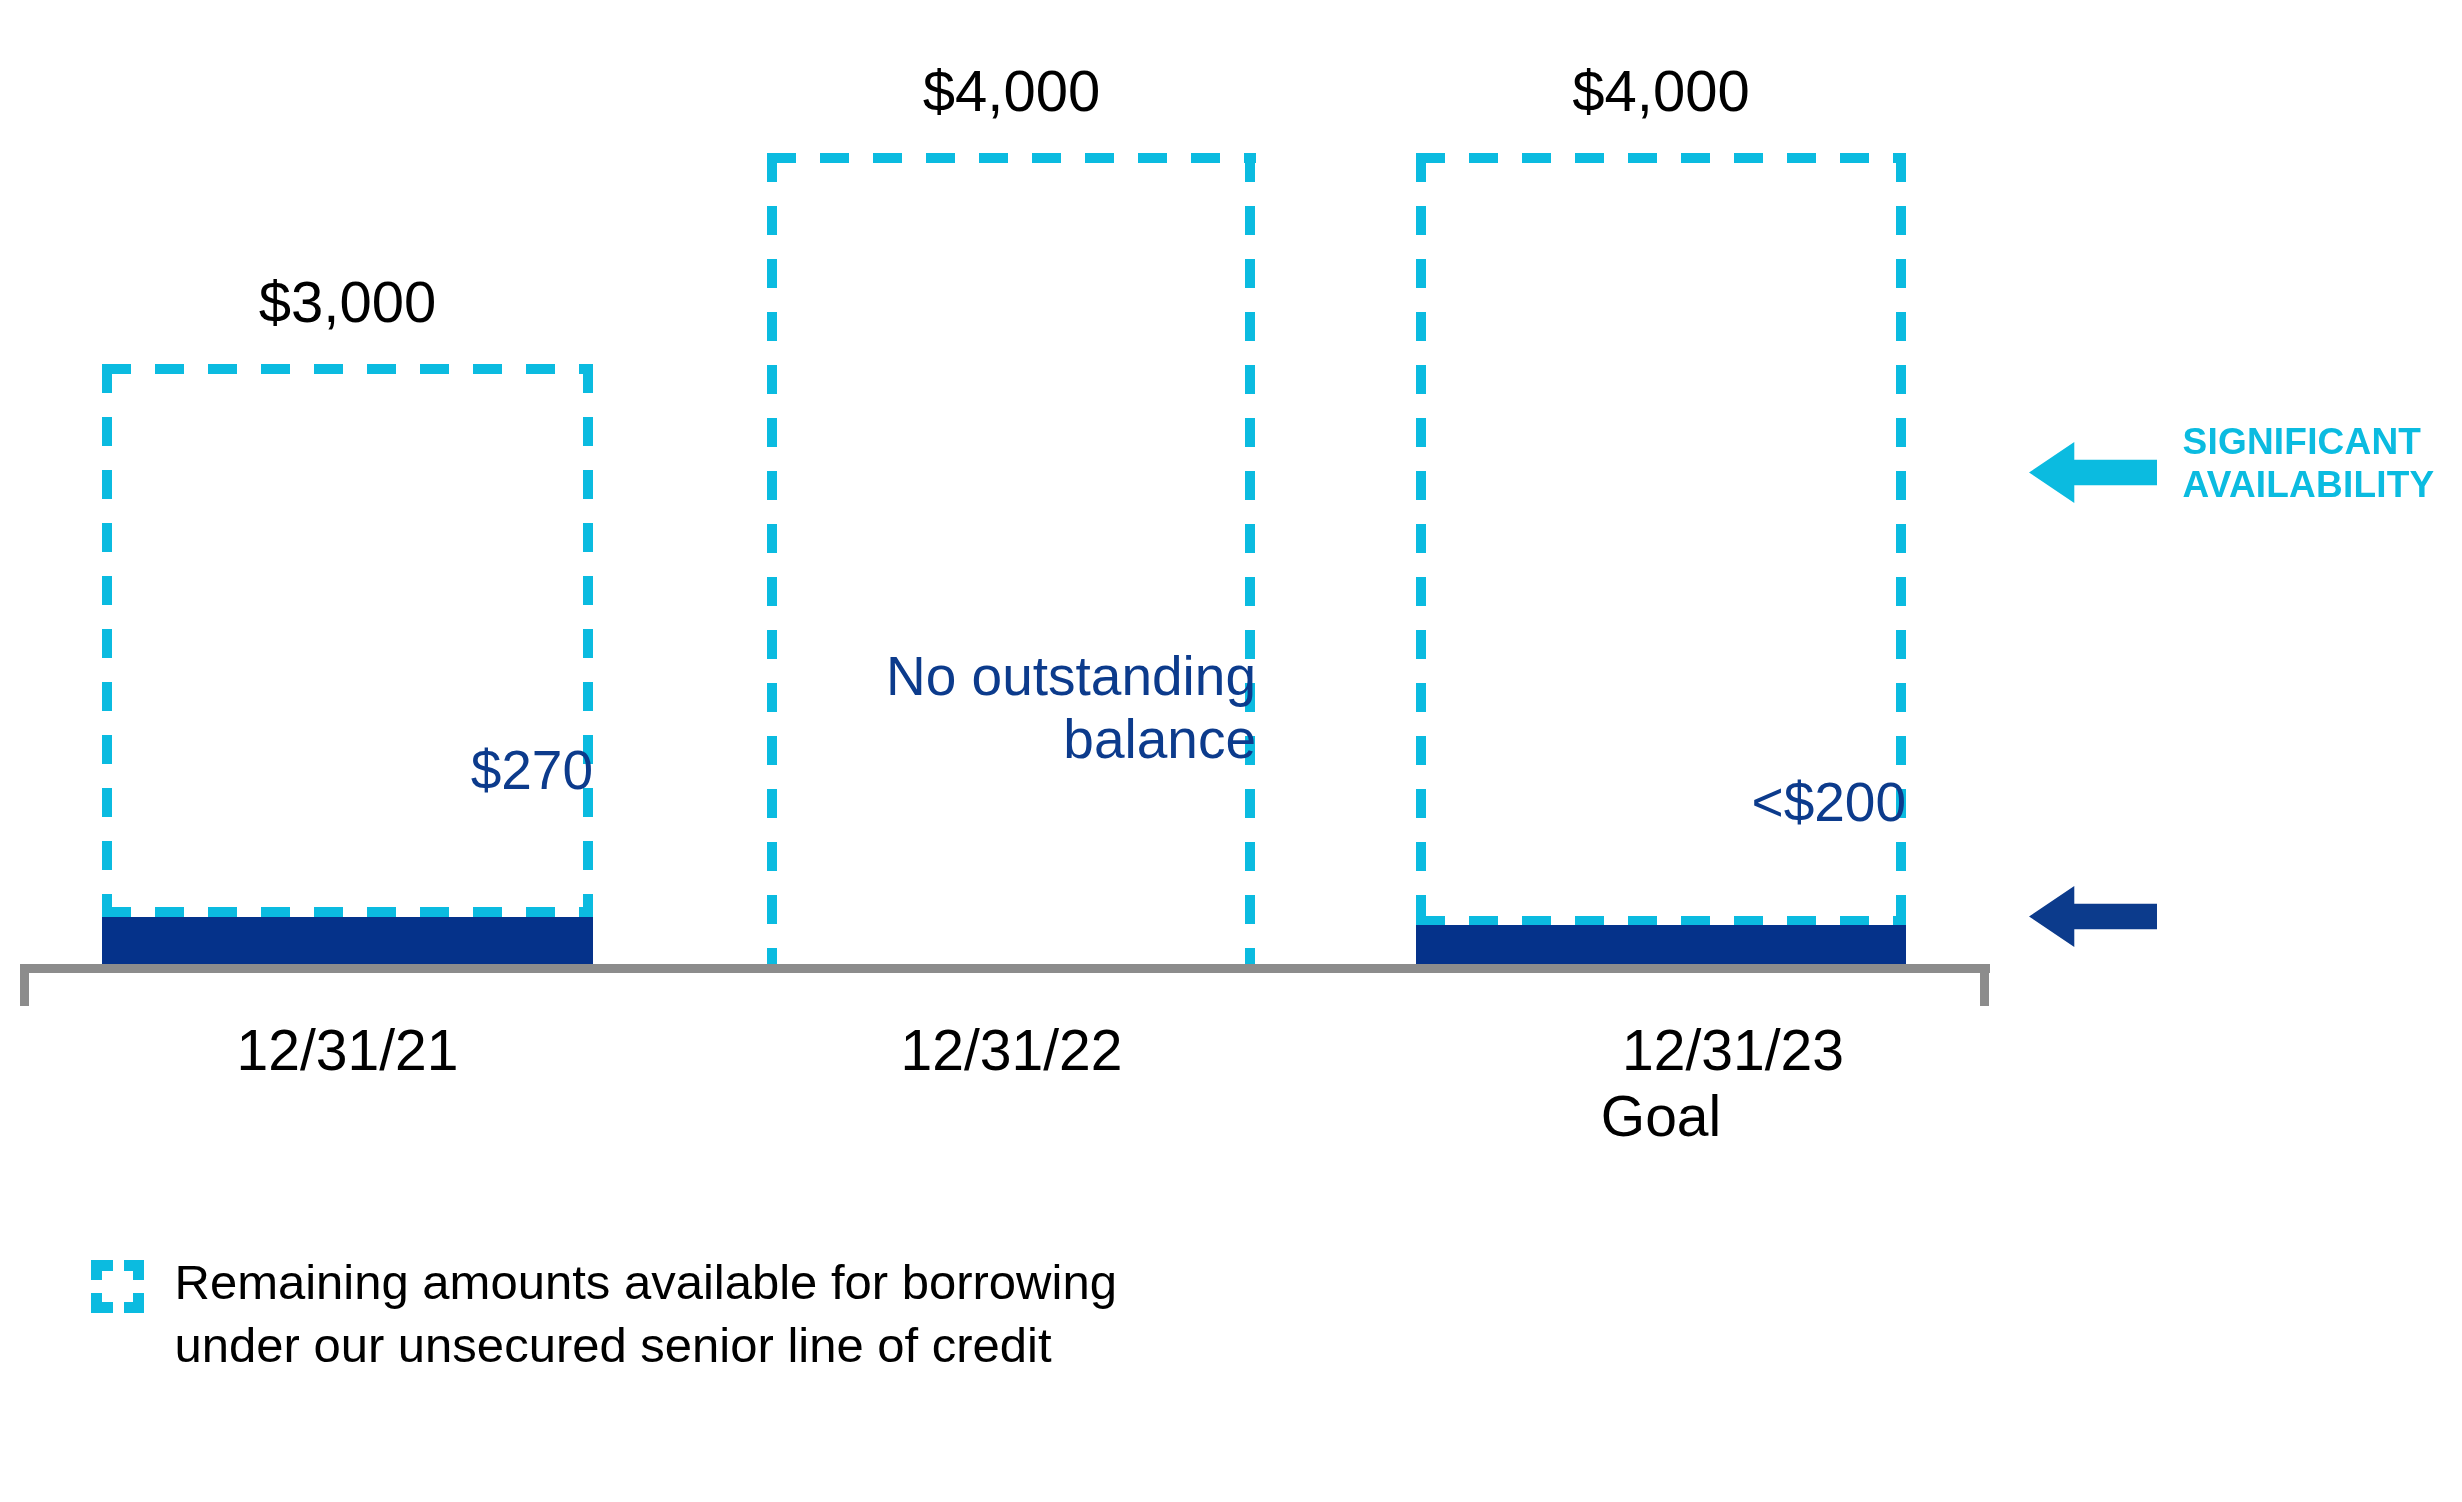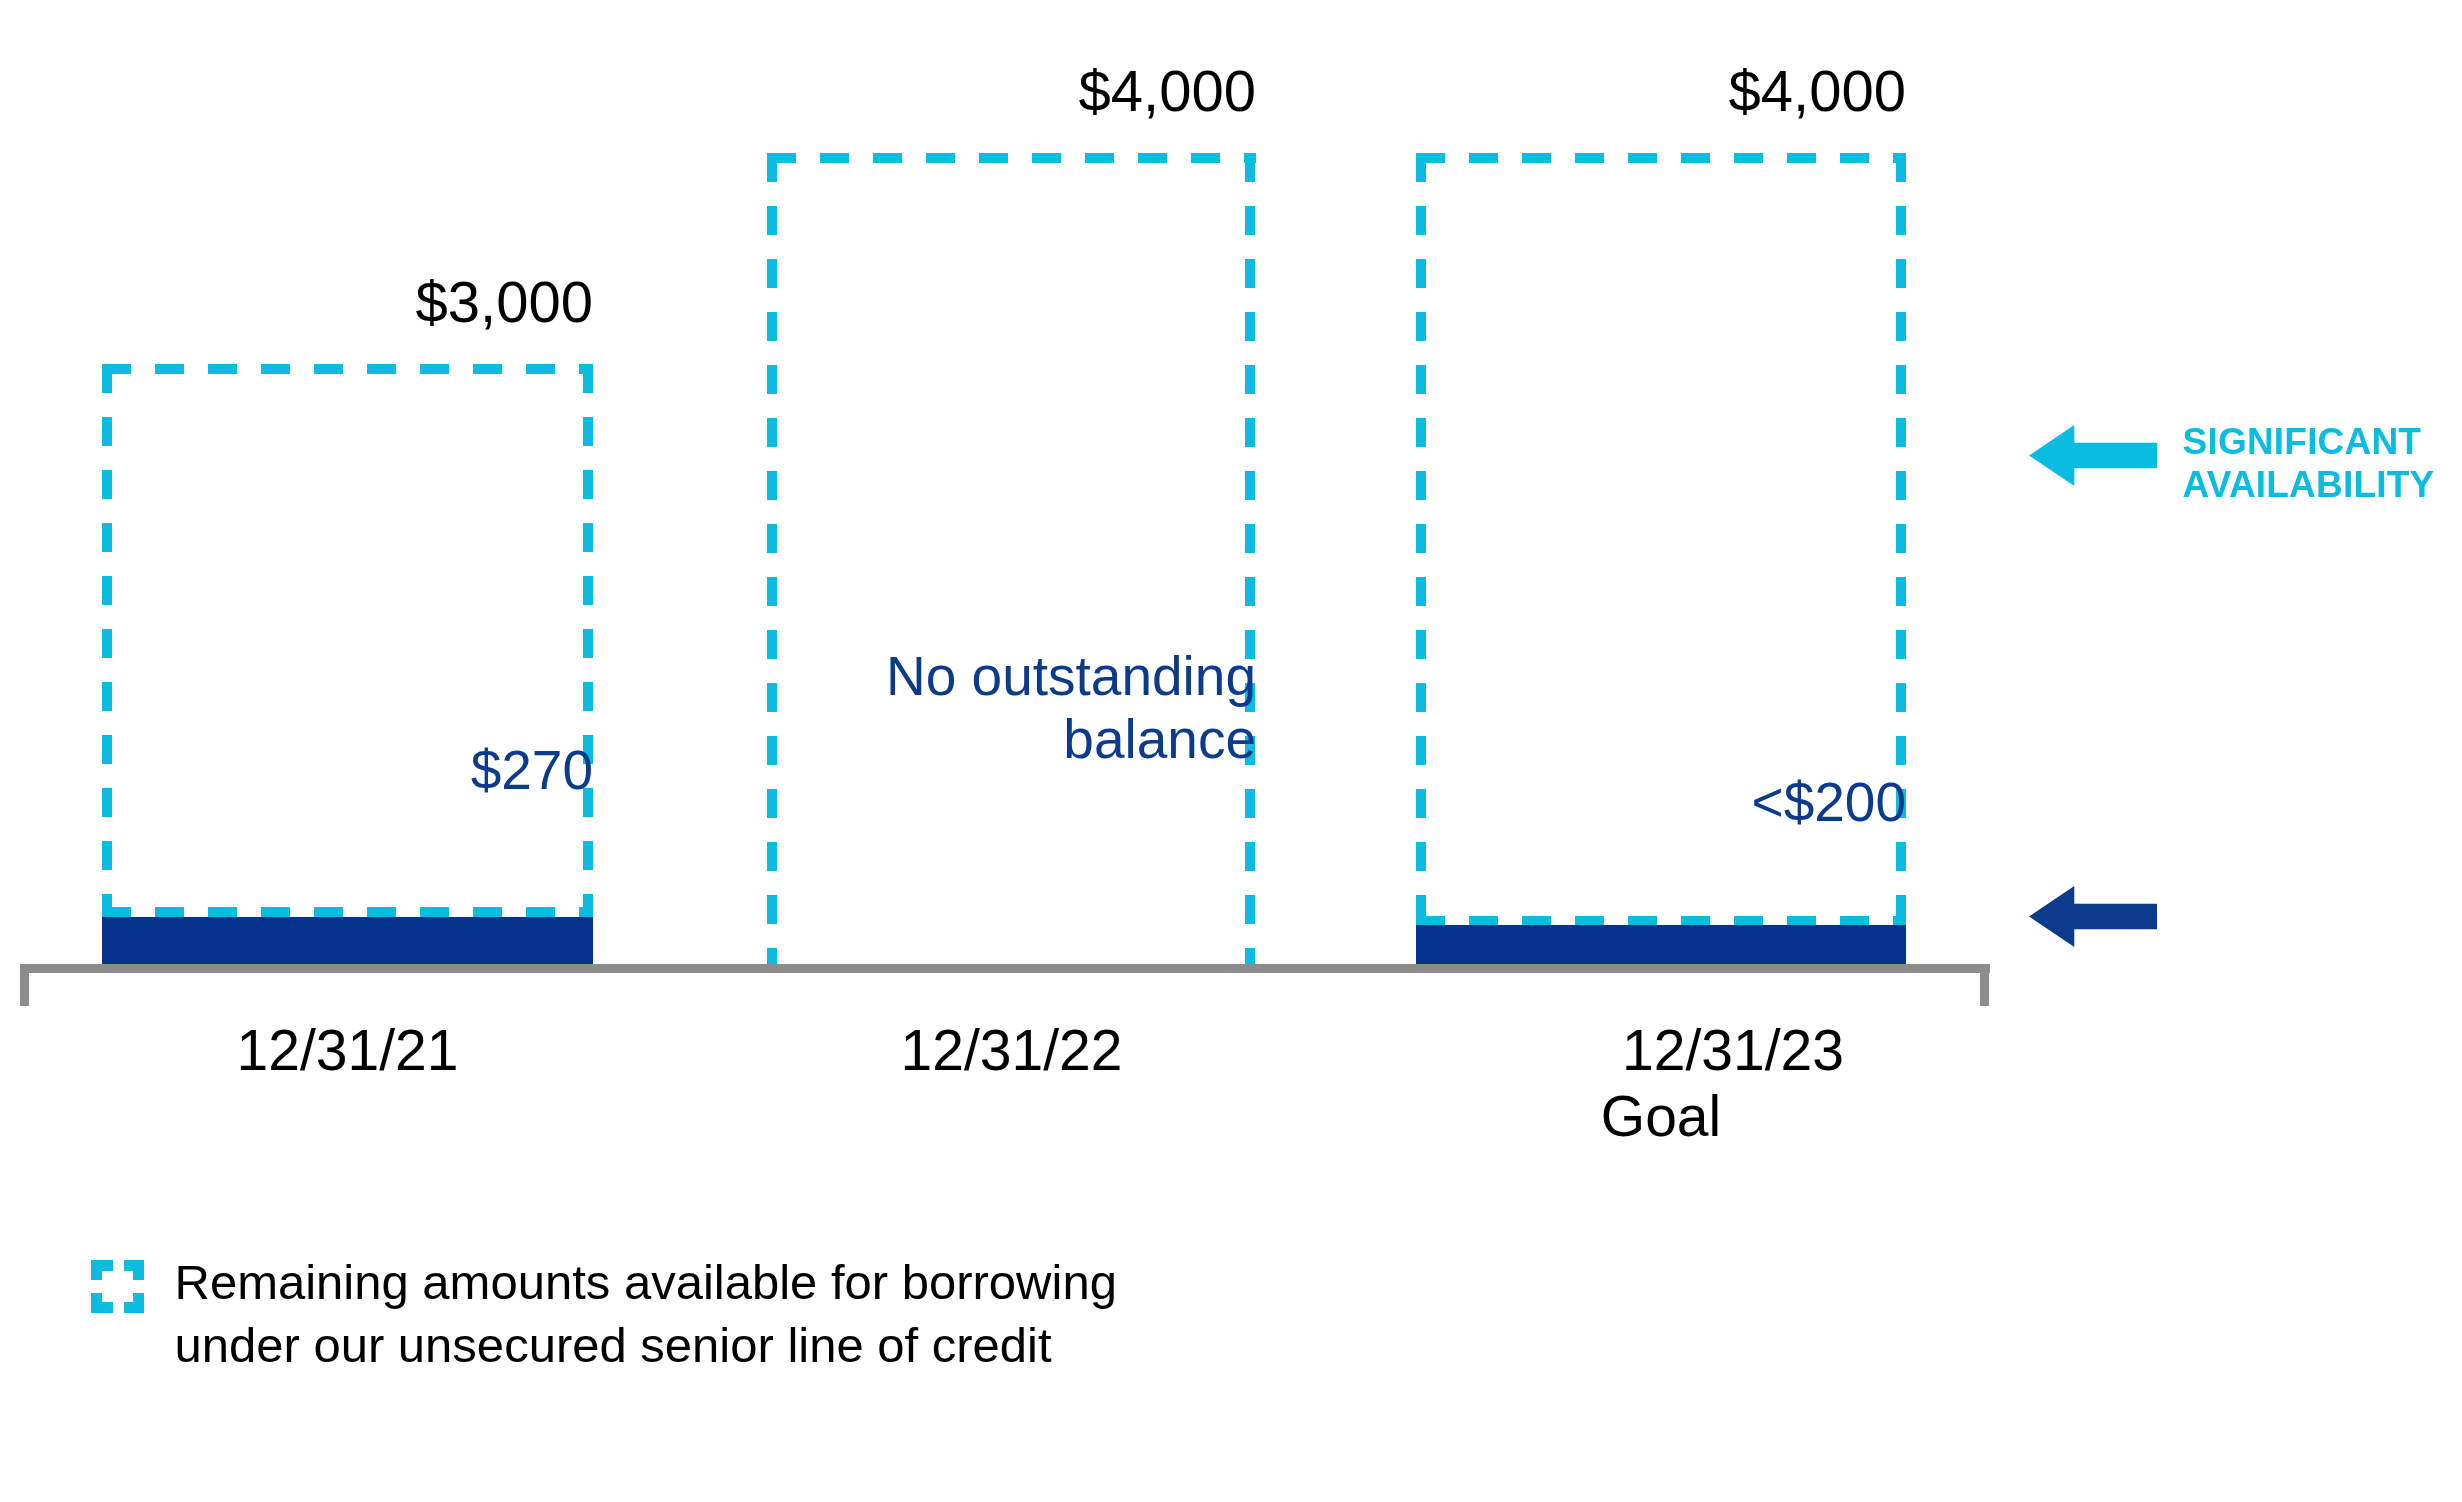--- a/index.html
+++ b/index.html
@@ -24,31 +24,31 @@
   .dash-h{height:10.3px;
     background-image:repeating-linear-gradient(to right,#0bbbe0 0px,#0bbbe0 28.6px,transparent 28.6px,transparent 53px);}
   .dash-v{width:10.3px;
     background-image:repeating-linear-gradient(to bottom,#0bbbe0 0px,#0bbbe0 28.6px,transparent 28.6px,transparent 53px);}
 
   
   .bar-solid{position:absolute;background:#05328a;}
 
   
   .cap-label{position:absolute;color:#000;font-size:58px;line-height:1;
-    text-align:right;white-space:nowrap;}
+    text-align:center;white-space:nowrap;}
 
   
   .inner-label{position:absolute;color:#0c3b8c;font-size:55px;line-height:1.14;
     text-align:right;}
 
   
   .xtick{position:absolute;color:#000;font-size:57px;line-height:1.16;text-align:center;}
 
   
-  .callout{position:absolute;display:flex;align-items:flex-start;}
+  .callout{position:absolute;display:flex;align-items:flex-end;}
   .arrow-wrap{position:relative;width:128px;height:69px;flex:0 0 auto;}
   .callout-text{font-size:37px;font-weight:bold;line-height:1.16;letter-spacing:0.2px;white-space:pre-line;margin-left:25.6px;}
 
   
   #legend{position:absolute;left:0;top:1197px;width:2648px;height:306px;}
   .legend-item{position:absolute;display:flex;align-items:flex-start;}
   .sw-dashed{position:relative;width:53px;height:53px;flex:0 0 auto;margin-top:8.9px;}
   .sw-dashed span{position:absolute;background:#0bbbe0;}
   .sw-solid{width:50px;height:69px;background:#05328a;border-radius:6.9px;flex:0 0 auto;margin-top:3.9px;}
   .legend-text{font-size:49px;line-height:1.28;color:#000;margin-left:30.5px;white-space:pre-line;}

